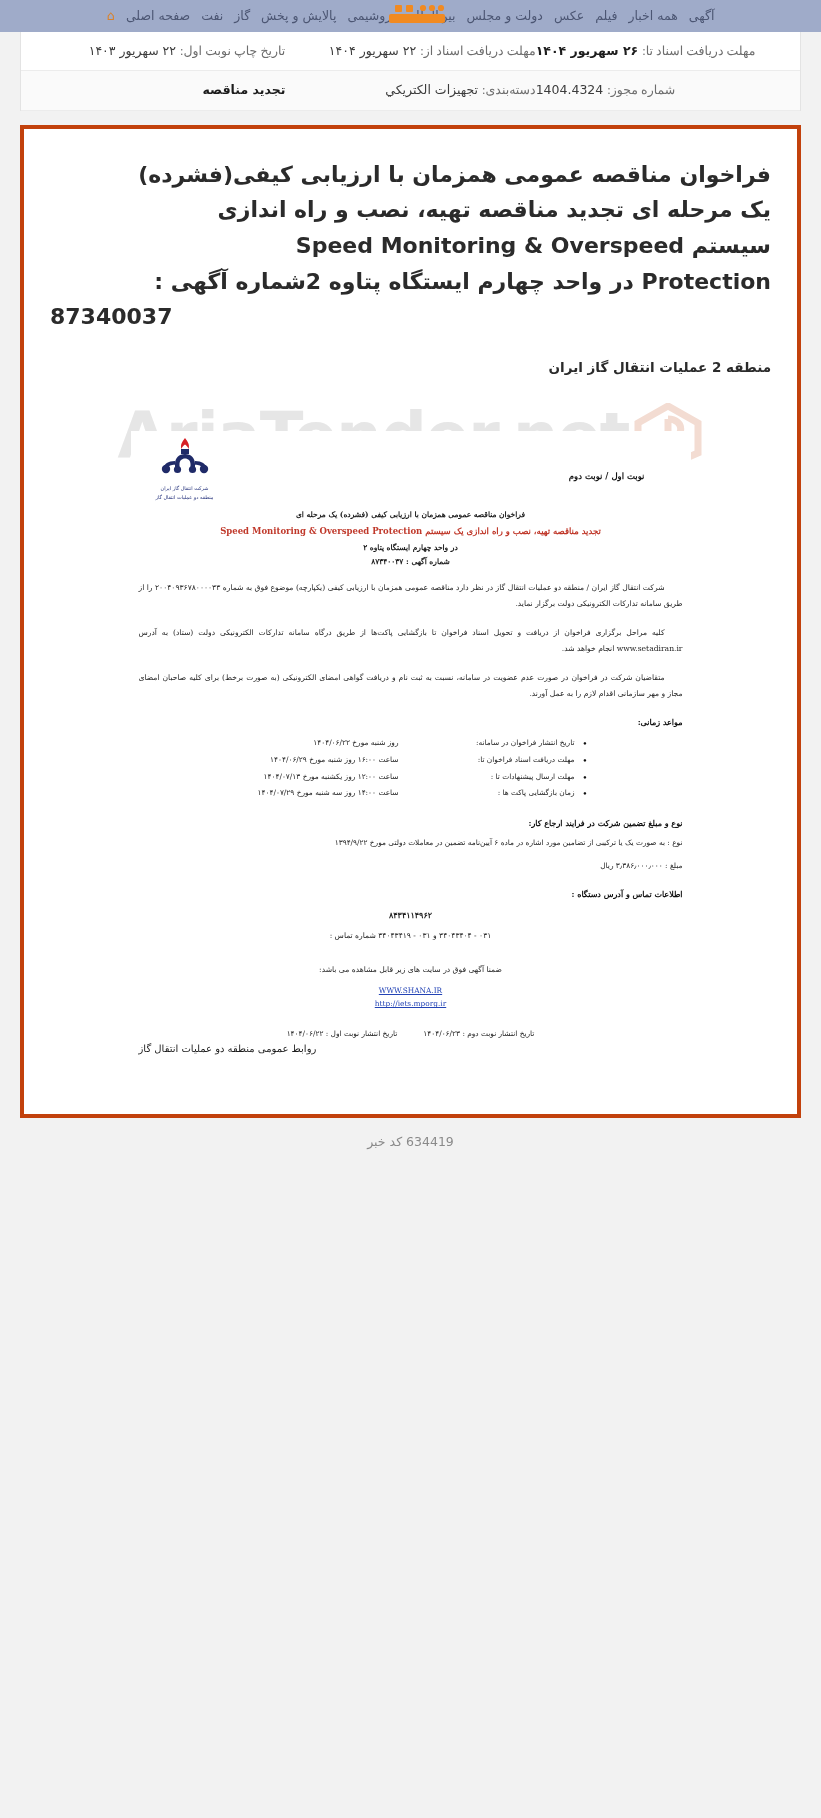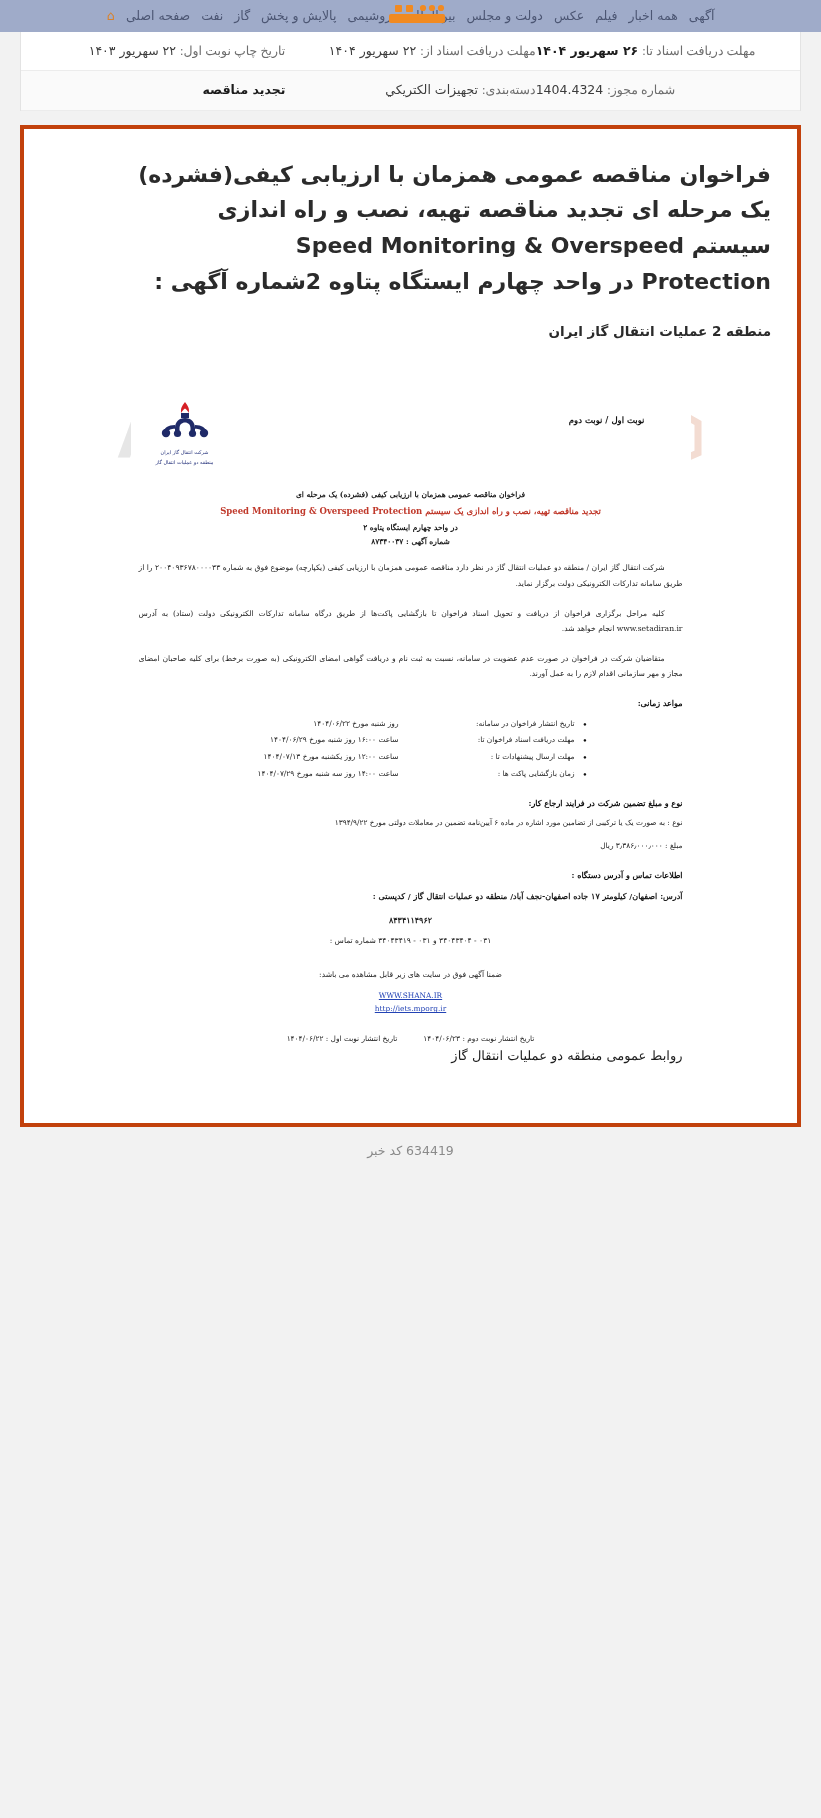--- a/index.html
+++ b/index.html
@@ -90,30 +90,30 @@
   }
 
   
   .scan{
     position:relative;z-index:2;
     margin:56px auto 0;width:560px;background:#fff;
     padding:6px 8px 20px 8px;
     font-family:"DejaVu Serif","Liberation Serif",serif;
     color:#1c1c1c;direction:rtl;
   }
-  .scan-top{display:flex;align-items:flex-start;justify-content:space-between;}
+  .scan-top{display:flex;align-items:center;justify-content:space-between;}
   .scan-nobat{
     font-size:8.5px;font-weight:bold;color:#151515;
     margin-right:38px;margin-top:14px;
   }
   .nigc-logo{width:76px;text-align:center;margin-left:8px;}
   .nigc-logo svg{display:block;margin:0 auto;}
   .nigc-cap{font-size:5px;color:#23307a;line-height:1.5;margin-top:2px;}
 
-  .scan-head{text-align:center;margin-top:24px;}
+  .scan-head{text-align:center;margin-top:8px;}
   .scan-h1{font-size:7.5px;font-weight:bold;color:#1b1b1b;}
   .scan-h2{font-size:8.5px;font-weight:bold;color:#c0392b;margin-top:6px;line-height:1.55;}
   .scan-h2 .en{direction:ltr;unicode-bidi:embed;}
   .scan-h3{font-size:7.5px;font-weight:bold;color:#1b1b1b;margin-top:5px;}
 
   .scan-p{
     font-size:7.6px;line-height:2.05;text-align:justify;
     margin-top:14px;color:#1d1d1d;
   }
   .scan-p.ind{text-indent:18px;}
@@ -136,21 +136,21 @@
   .scan-center{text-align:center;}
   .scan-links{text-align:center;margin-top:6px;}
   .scan-links a{
     display:block;font-size:7.4px;color:#2343b5;text-decoration:underline;
     line-height:1.85;direction:ltr;
   }
   .scan-foot{
     display:flex;justify-content:center;gap:26px;
     font-size:7.4px;margin-top:18px;color:#1d1d1d;
   }
-  .scan-foot2{text-align:right;font-size:13px;margin-top:5px;color:#1d1d1d;}
+  .scan-foot2{text-align:left;font-size:10px;margin-top:5px;color:#1d1d1d;}
   .tel-line{text-align:center;font-size:7.6px;margin-top:7px;}
 
   
   .news-code{
     width:781px;margin:0 auto;text-align:center;
     padding:16px 18px 22px 18px;font-size:12.5px;color:#8a8a8a;
     background:transparent;
   }
 </style>
 </head>
@@ -234,20 +234,21 @@
       <div>فراخوان مناقصه عمومی همزمان با ارزیابی کیفی(فشرده)</div>
       <div>یک مرحله ای تجدید مناقصه تهیه، نصب و راه اندازی</div>
       <div>
         <span>سیستم</span>
         <span class="en">Speed Monitoring &amp; Overspeed</span>
       </div>
       <div>
         <span class="en">Protection</span>
         <span>در واحد چهارم ایستگاه پتاوه 2شماره آگهی :</span>
       </div>
+      <div style="text-align:left;direction:ltr;">87340037</div>
     </h1>
 
     <div class="org">منطقه 2 عملیات انتقال گاز ایران</div>
 
     <div class="scan">
 
       <div class="scan-top">
         <div class="scan-nobat">نوبت اول / نوبت دوم</div>
         <div class="nigc-logo">
           <svg width="60" height="46" viewBox="0 0 60 46" aria-hidden="true">
@@ -298,21 +299,20 @@
           <span class="k">زمان بازگشایی پاکت ها :</span>
           <span class="v">ساعت ۱۴:۰۰ روز سه شنبه مورخ ۱۴۰۴/۰۷/۲۹</span>
         </li>
       </ul>
 
       <div class="scan-sec">نوع و مبلغ تضمین شرکت در فرایند ارجاع کار:</div>
       <div class="scan-kv">نوع : به صورت یک یا ترکیبی از تضامین مورد اشاره در ماده ۶ آیین‌نامه تضمین در معاملات دولتی مورخ ۱۳۹۴/۹/۲۲</div>
       <div class="scan-kv">مبلغ : ۳٫۳۸۶٫۰۰۰٫۰۰۰ ریال</div>
 
       <div class="scan-sec">اطلاعات تماس و آدرس دستگاه :</div>
-      <div class="scan-addr">آدرس: اصفهان/ کیلومتر ۱۷ جاده اصفهان-نجف آباد/ منطقه دو عملیات انتقال گاز / کدپستی :</div>
       <div class="scan-addr scan-center">۸۴۳۴۱۱۴۹۶۲</div>
       <div class="tel-line">
         <span>۰۳۱ - ۳۴۰۴۳۴۰۴</span>
         <span>و</span>
         <span>۰۳۱ - ۳۴۰۴۳۴۱۹</span>
         <span>شماره تماس :</span>
       </div>
 
       <div class="scan-p scan-center" style="margin-top:22px;">ضمنا آگهی فوق در سایت های زیر قابل مشاهده می باشد:</div>
       <div class="scan-links">

